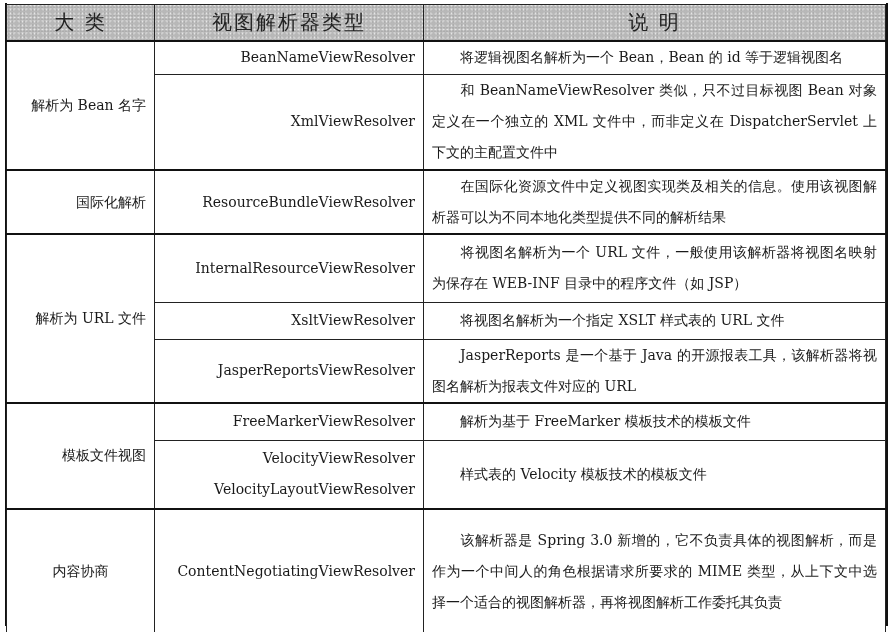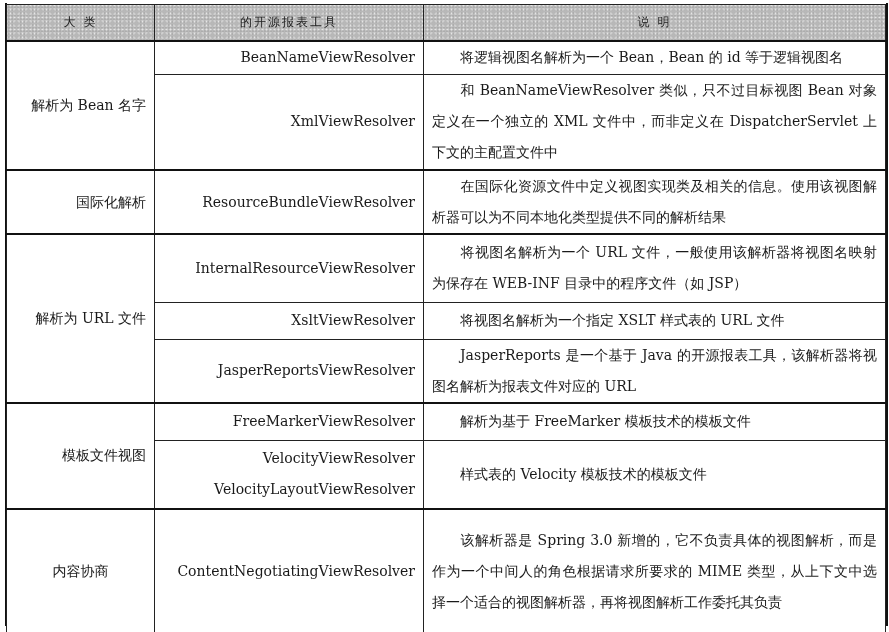--- a/index.html
+++ b/index.html
@@ -3,21 +3,21 @@
 <meta charset="utf-8">
 <style>
   html, body { margin: 0; padding: 0; background: #ffffff; }
   body { width: 889px; height: 632px; position: relative; overflow: hidden;
          font-family: "DejaVu Serif", "Liberation Serif", serif; color: #1a1a1a; }
   table.doc { position: absolute; left: 6px; top: 4px; width: 879px;
               border-collapse: collapse; table-layout: fixed; font-size: 14px; }
   table.doc td, table.doc th { border: 1px solid #222; padding: 0 8px; vertical-align: middle;
               font-weight: normal; line-height: 31px; }
   table.doc tr.bold-top td { border-top: 2px solid #111; }
-  table.doc th { height: 35px; font-size: 12px; text-align: center;
+  table.doc th { height: 35px; font-size: 20px; text-align: center;
       background-color: #b8b8b8;
       background-image:
         radial-gradient(#8a8a8a 0.8px, transparent 1px),
         radial-gradient(#e6e6e6 0.8px, transparent 1px);
       background-size: 3px 3px, 4px 4px;
       background-position: 0 0, 1px 2px;
       color: #222; letter-spacing: 2px; }
   col.c1 { width: 148px; } col.c2 { width: 269px; } col.c3 { width: 462px; }
   .cat { text-align: right; }
   .cat.center { text-align: center; margin-top: 37px; }
@@ -35,21 +35,21 @@
 
 <table class="doc">
   <colgroup>
       <col class="c1">
       <col class="c2">
       <col class="c3">
     </colgroup>
   <thead>
     <tr>
       <th>大  类</th>
-      <th>的开源报表工具</th>
+      <th>视图解析器类型</th>
       <th>说    明</th>
     </tr>
   </thead>
   <tbody>
 
     <tr class="bold-top" style="height:33px">
       <td class="cat" rowspan="2">解析为 Bean 名字</td>
       <td class="resolver">BeanNameViewResolver</td>
       <td class="desc"><span class="indent"></span><span>将逻辑视图名解析为一个 Bean，Bean 的 id 等于逻辑视图名</span></td>
     </tr>

